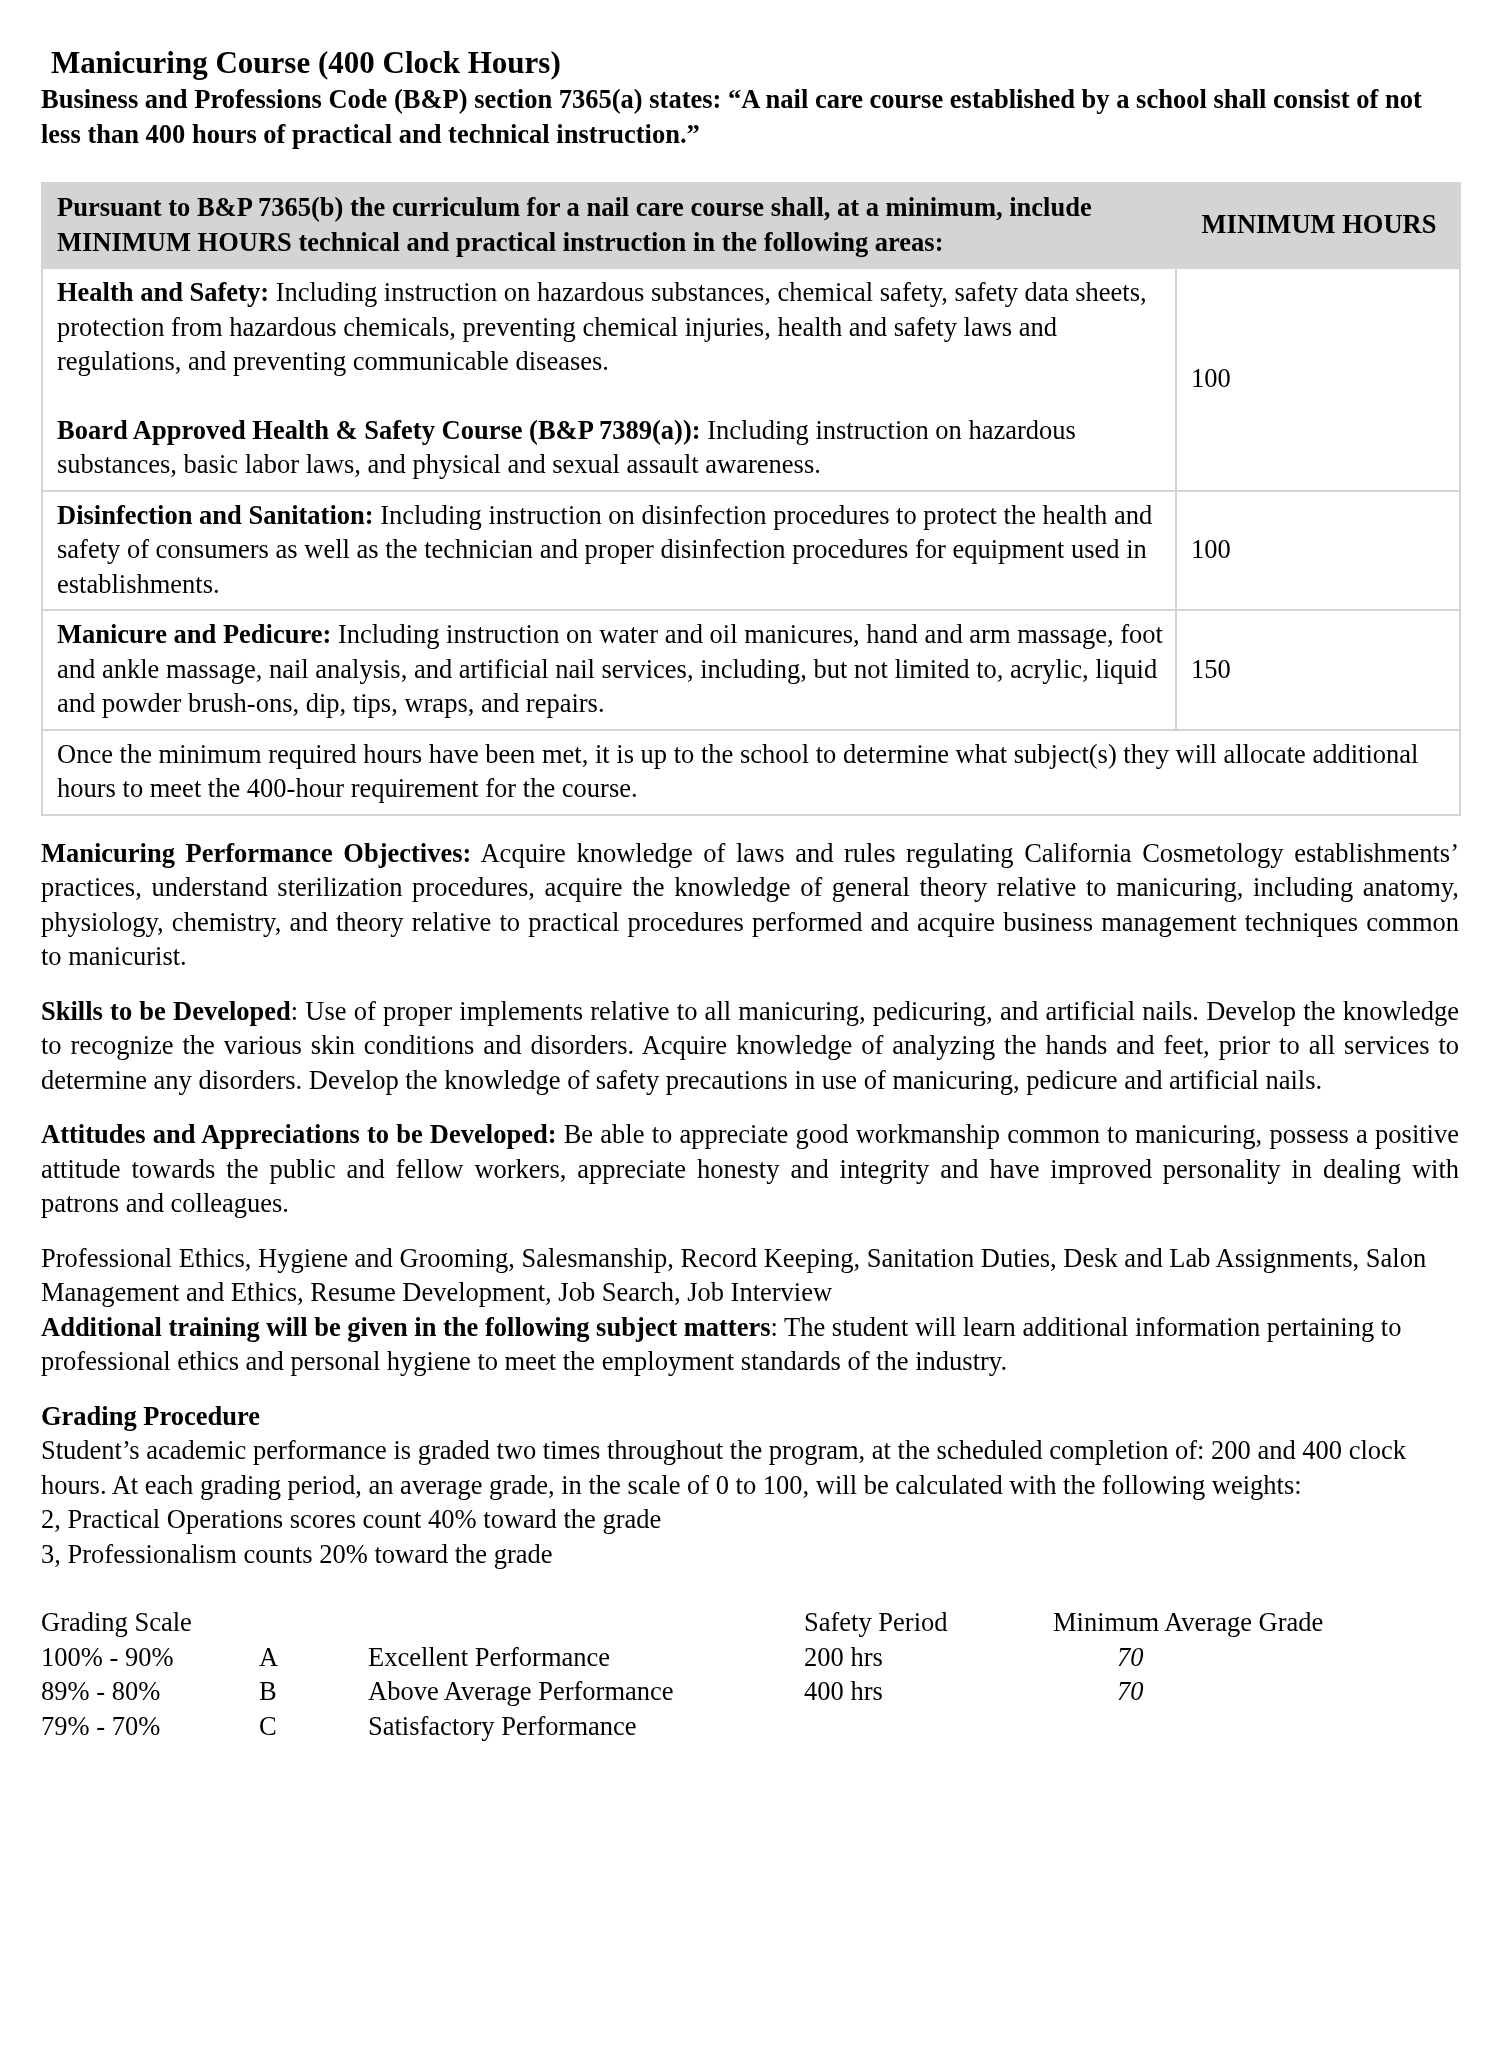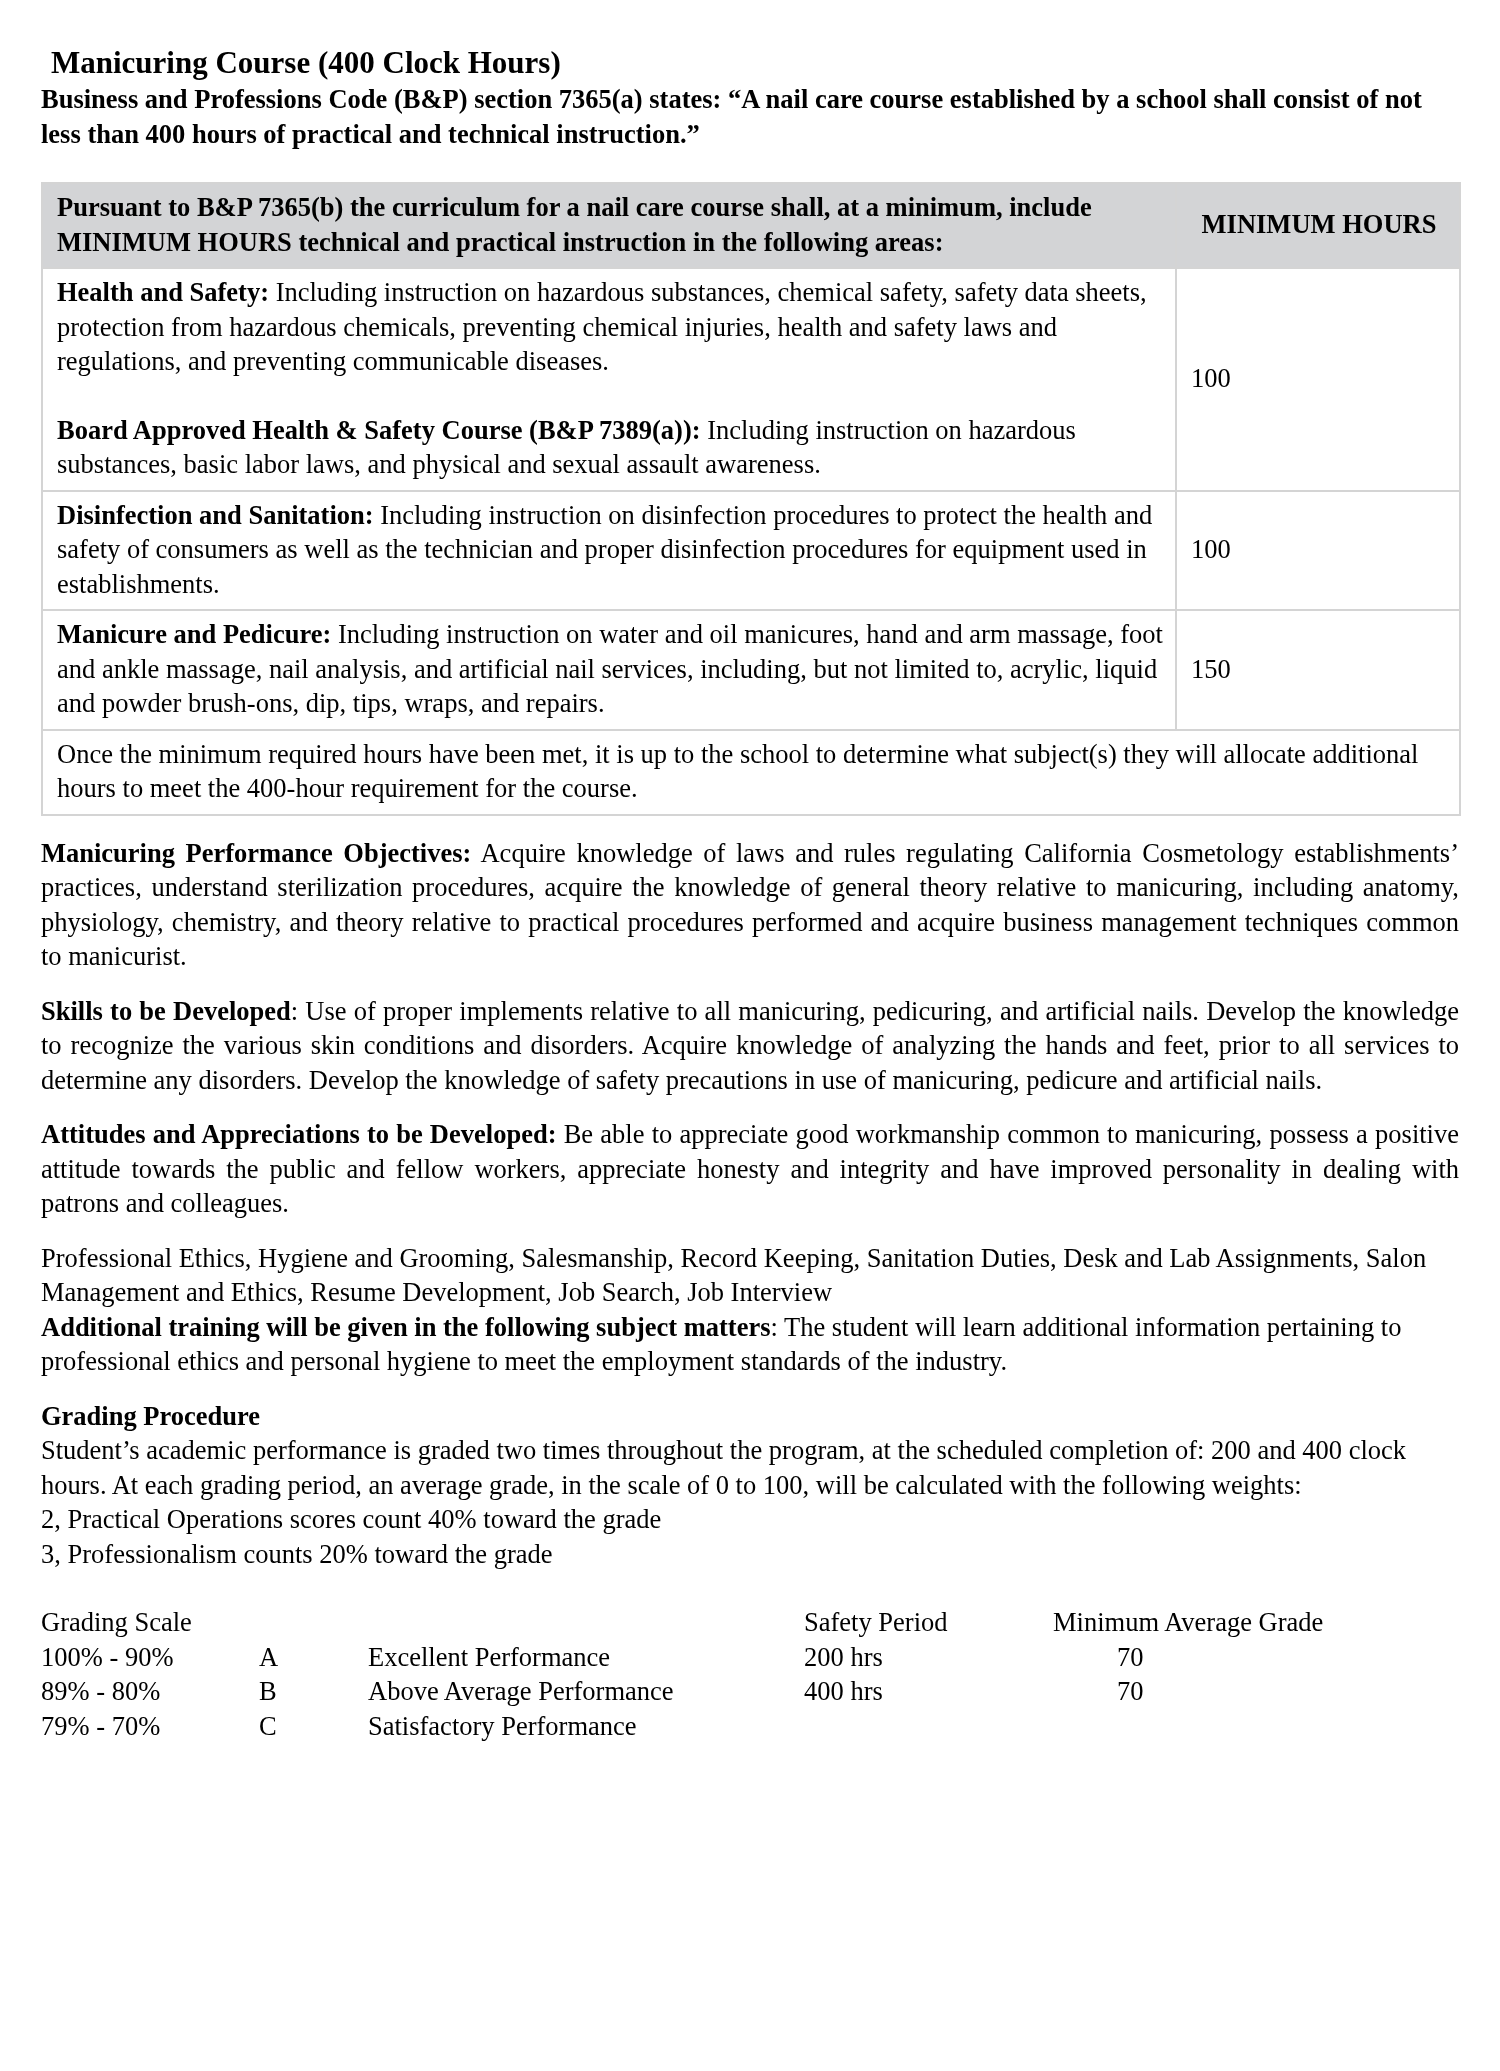--- a/index.html
+++ b/index.html
@@ -55,21 +55,21 @@
       height: 140px;
     }
     .grades .col { position: absolute; top: 0; }
     .grades .row { height: 34.5px; white-space: nowrap; }
     .grades .hdr { font-weight: normal; }
     .col-range { left: 0; }
     .col-letter { left: 218px; }
     .col-desc { left: 327px; }
     .col-period { left: 763px; }
     .col-min { left: 976px; margin-left: 36px; }
-    .col-min .val { padding-left: 64px; }
+    .col-min .val { padding-left: 64px; font-style: italic; }
   </style>
 </head>
 <body>
 
 <div class="page">
   <div class="title">Manicuring Course (400 Clock Hours)</div>
   <p class="intro">Business and Professions Code (B&amp;P) section 7365(a) states: “A nail care course established by a school shall consist of not less than 400 hours of practical and technical instruction.”</p>
 
   <table class="curriculum">
     <colgroup>

